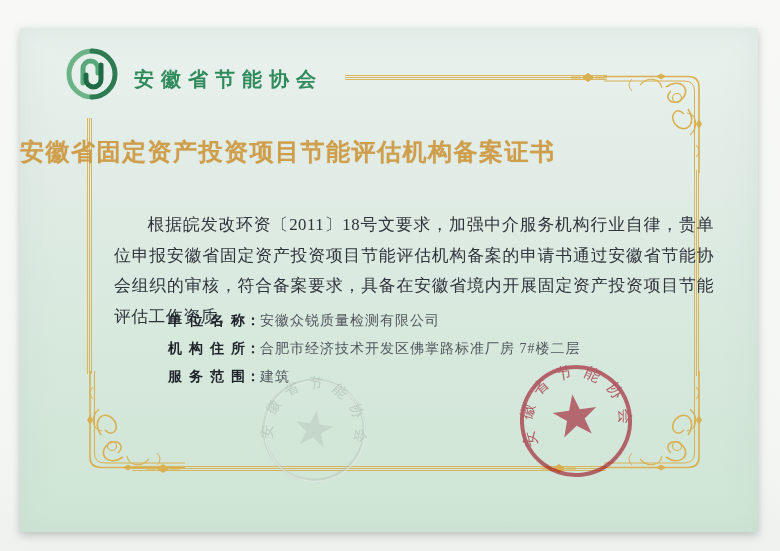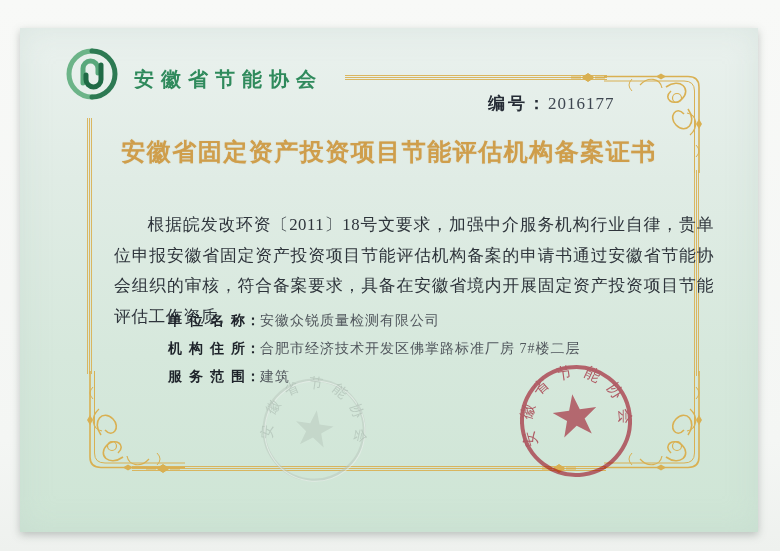--- a/index.html
+++ b/index.html
@@ -31,21 +31,21 @@
   .corner-tr{left:584px;top:45px;}
   .corner-br{left:584px;top:343px;transform:scaleY(-1);}
   .corner-bl{left:65px;top:343px;transform:scale(-1,-1);}
   .midorn{position:absolute;width:34px;height:11px;}
   
   .serial{position:absolute;left:468px;top:64px;font-size:17px;color:#2a303a;white-space:nowrap;}
   .serial .lbl{font-weight:bold;letter-spacing:3px;color:#252b35;}
   .serial .num{font-family:"Liberation Serif","DejaVu Serif",serif;color:#3e4651;letter-spacing:1px;}
   
   .cert-title{
-    position:absolute;left:0;top:108px;width:738px;text-align:center;
+    position:absolute;left:0;top:108px;width:738px;
     font-family:"Liberation Sans","DejaVu Sans",sans-serif;
     font-size:24px;font-weight:bold;color:#cf9e4b;letter-spacing:1.5px;
     text-shadow:0 0 1px rgba(190,140,60,.4);white-space:nowrap;
   }
   
   .body-text{
     position:absolute;left:78px;top:166px;width:600px;
     font-size:16.8px;line-height:30.5px;color:#2e343b;
     text-align:justify;text-indent:2em;letter-spacing:.5px;margin:16px;z-index:2;
   }
@@ -116,23 +116,20 @@
   <svg class="midorn" style="left:551px;top:44px;" viewBox="0 0 34 11">
       <use href="#linegem"></use>
     </svg>
   <svg class="midorn" style="left:126px;top:435px;" viewBox="0 0 34 11">
       <use href="#linegem"></use>
     </svg>
   <svg class="midorn" style="left:522px;top:435px;" viewBox="0 0 34 11">
       <use href="#linegem"></use>
     </svg>
 
-  <div class="serial">
-    <span class="lbl">编号：</span><span class="num">2016177</span>
-  </div>
 
   <div class="cert-title">安徽省固定资产投资项目节能评估机构备案证书</div>
 
   <p class="body-text">根据皖发改环资〔2011〕18号文要求，加强中介服务机构行业自律，贵单位申报安徽省固定资产投资项目节能评估机构备案的申请书通过安徽省节能协会组织的审核，符合备案要求，具备在安徽省境内开展固定资产投资项目节能评估工作资质。</p>
 
   <svg class="seal-emboss" viewBox="-56 -56 112 112">
     <defs>
         <path id="embArc" d="M -36.4 21 A 42 42 0 1 1 36.4 21" fill="none"></path>
       </defs>
     <circle cx="0" cy="0" r="50" fill="none" stroke="#b9c6bd" stroke-width="3" opacity=".6"></circle>

